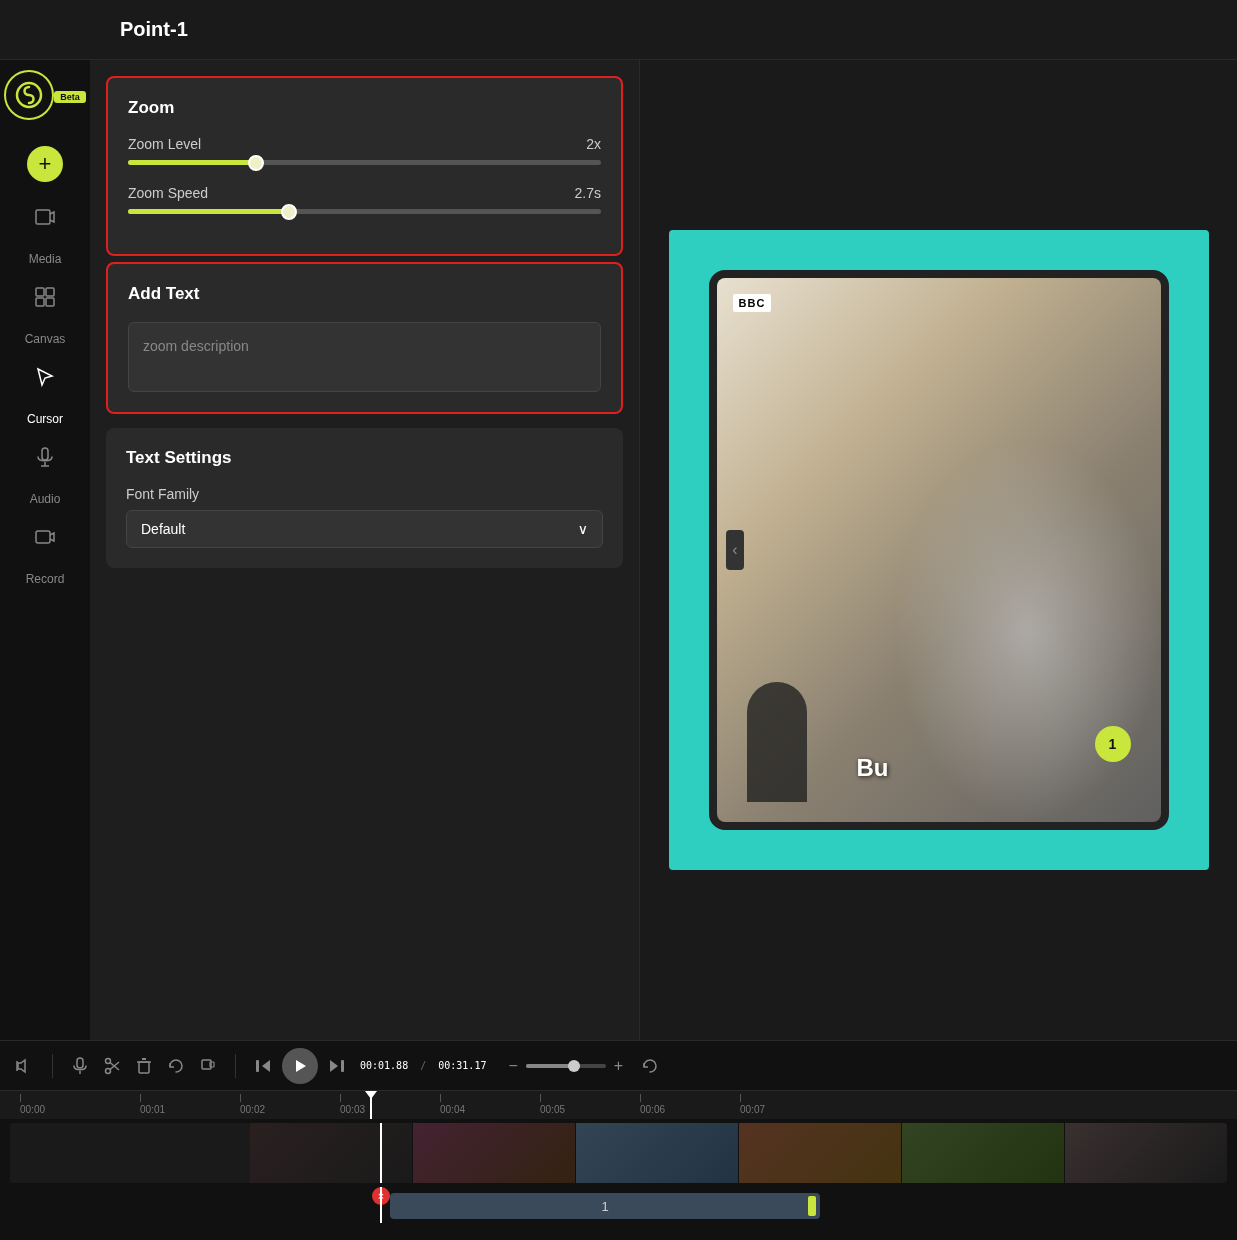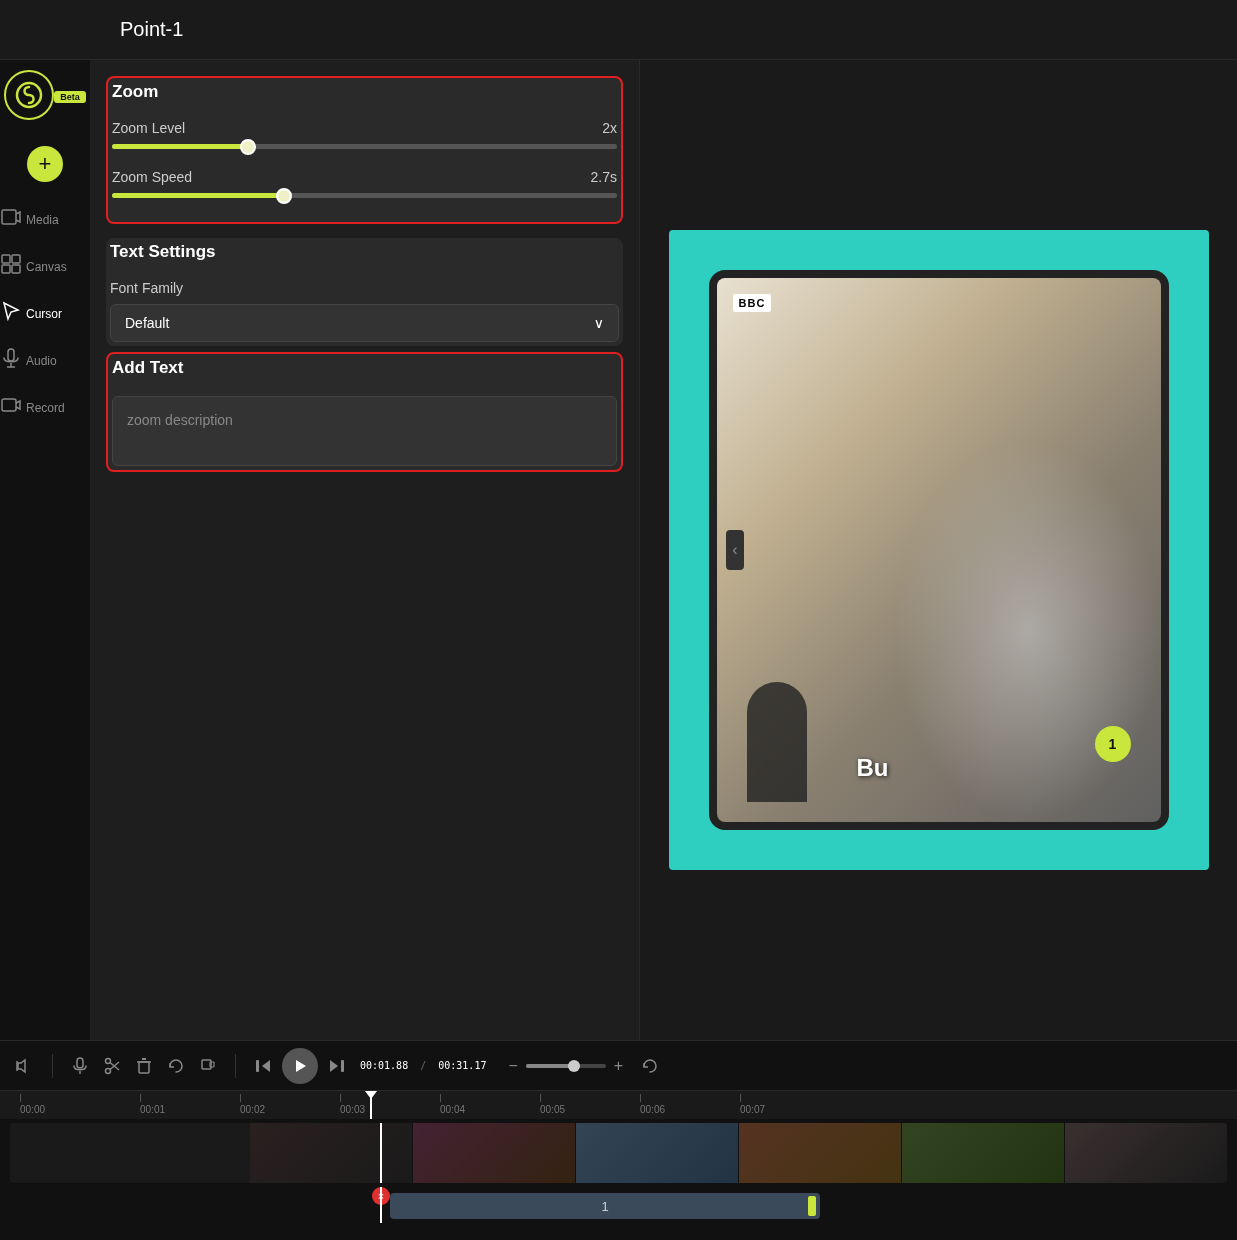--- a/index.html
+++ b/index.html
@@ -24,21 +24,21 @@
       flex-shrink: 0;
     }
     .top-bar-left {
       width: 640px;
       display: flex;
       align-items: center;
       padding-left: 120px;
     }
     .page-title {
       font-size: 20px;
-      font-weight: 400;
+      font-weight: 700;
       color: #fff;
     }
     .top-bar-right {
       flex: 1;
       display: flex;
       align-items: center;
       padding-left: 40px;
       gap: 12px;
     }
     .aspect-ratio-btn {
@@ -111,23 +111,23 @@
       color: #111;
       font-size: 22px;
       cursor: pointer;
       display: flex;
       align-items: center;
       justify-content: center;
       margin: 6px 0 12px;
     }
     .sidebar-item {
       display: flex;
-      flex-direction: row;
-      align-items: center;
-      gap: 4px;
+      flex-direction: column;
+      align-items: center;
+      gap: 19px;
       padding: 8px 0;
       width: 100%;
       cursor: pointer;
       color: #888;
       font-size: 12px;
     }
     .sidebar-item.active { color: #fff; text-align: center; }
     .sidebar-icon {
       font-size: 20px;
     }
@@ -141,21 +141,21 @@
       padding: 16px;
       border-right: 1px solid #2a2a2a;
     }
     .left-panel::-webkit-scrollbar { width: 6px; }
     .left-panel::-webkit-scrollbar-track { background: #1e1e1e; }
     .left-panel::-webkit-scrollbar-thumb { background: #444; border-radius: 3px; }
 
     .panel-section {
       background: #2a2a2a;
       border-radius: 8px;
-      padding: 4px;
+      padding: 20px;
       margin-bottom: 14px;
     }
     .panel-section.selected-section {
       border: 2px solid #e02020;
     }
     .section-title {
       font-size: 17px;
       font-weight: 700;
       color: #fff;
       margin-bottom: 18px;
@@ -566,33 +566,33 @@
             <span>Zoom Speed</span>
             <span class="slider-value">2.7s</span>
           </div>
           <div class="slider-track">
             <div class="slider-fill-speed"></div>
             <div class="slider-thumb slider-thumb-speed"></div>
           </div>
         </div>
       </div>
 
+      <div class="panel-section selected-section" style="margin-top:-8px;">
+        <div class="section-title">Add Text</div>
+        <div class="text-input-area">
+          <span class="text-input-placeholder">zoom description</span>
+        </div>
+      </div>
+
       <div class="panel-section">
         <div class="section-title">Text Settings</div>
         <div class="font-family-label">Font Family</div>
         <div class="font-family-select">
           <span>Default</span>
           <span>∨</span>
-        </div>
-      </div>
-
-      <div class="panel-section selected-section" style="margin-top:-8px;">
-        <div class="section-title">Add Text</div>
-        <div class="text-input-area">
-          <span class="text-input-placeholder">zoom description</span>
         </div>
       </div>
 
     </div>
 
     <div class="collapse-btn">
       <span>‹</span>
     </div>
 
     <div class="preview-area">

